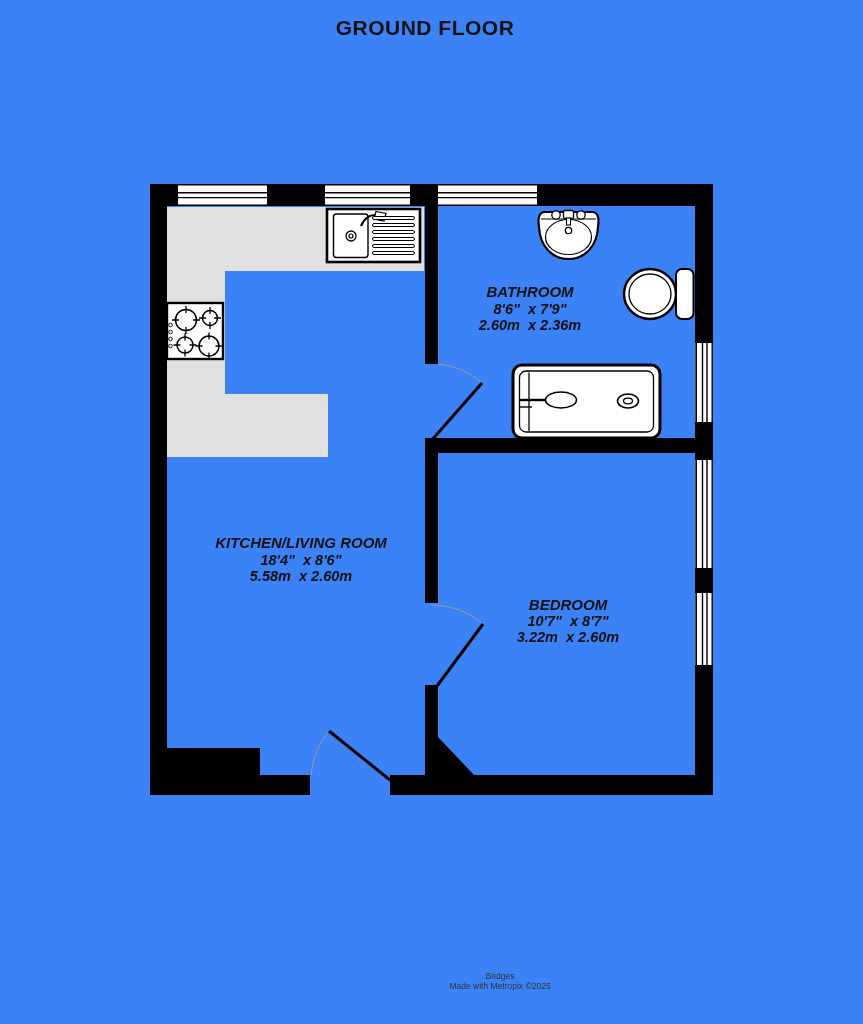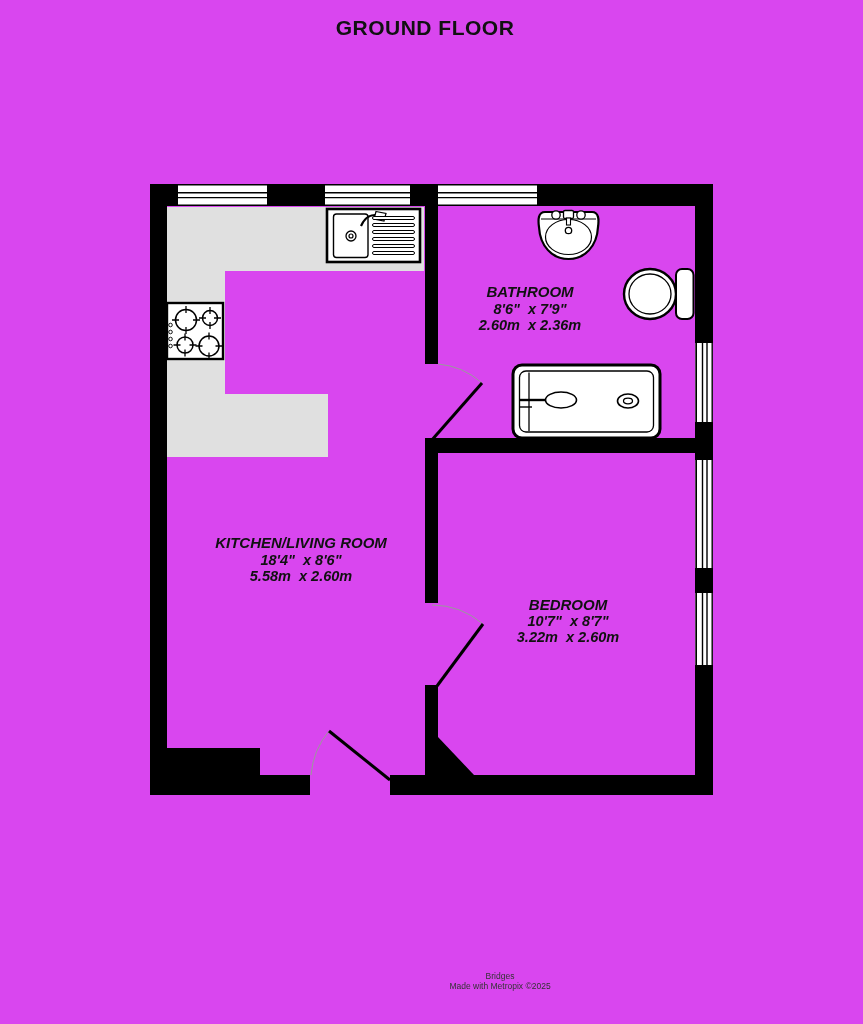--- a/index.html
+++ b/index.html
@@ -1,16 +1,16 @@
 <!DOCTYPE html>
 <html style="--wall: #000000; --counter: #e0e0e0; --door-arc: #9a9a9a; --room-fill: #ffffff;"><head>
 <meta charset="utf-8">
 <style>
   html,body{margin:0;padding:0;background:#fff;}
-  #page{position:relative;width:863px;height:1024px;background:#d946ef;overflow:hidden;}
+  #page{position:relative;width:863px;height:1024px;background:#3b82f6;overflow:hidden;}
   svg{display:block;}
   svg text{white-space:pre;}
   .wall{fill:var(--wall,#000);}
   .counter{fill:var(--counter,#e0e0e0);}
   .unit{fill:var(--wall,#000);}
   .win-pane{fill:#fff;}
   .win-line{stroke:var(--wall,#000);stroke-width:1.4;fill:none;}
   .fx{fill:#fff;stroke:var(--wall,#000);}
   .fx-thin{fill:none;stroke:var(--wall,#000);}
   .leaf{stroke:var(--wall,#000);stroke-width:3;fill:none;}

